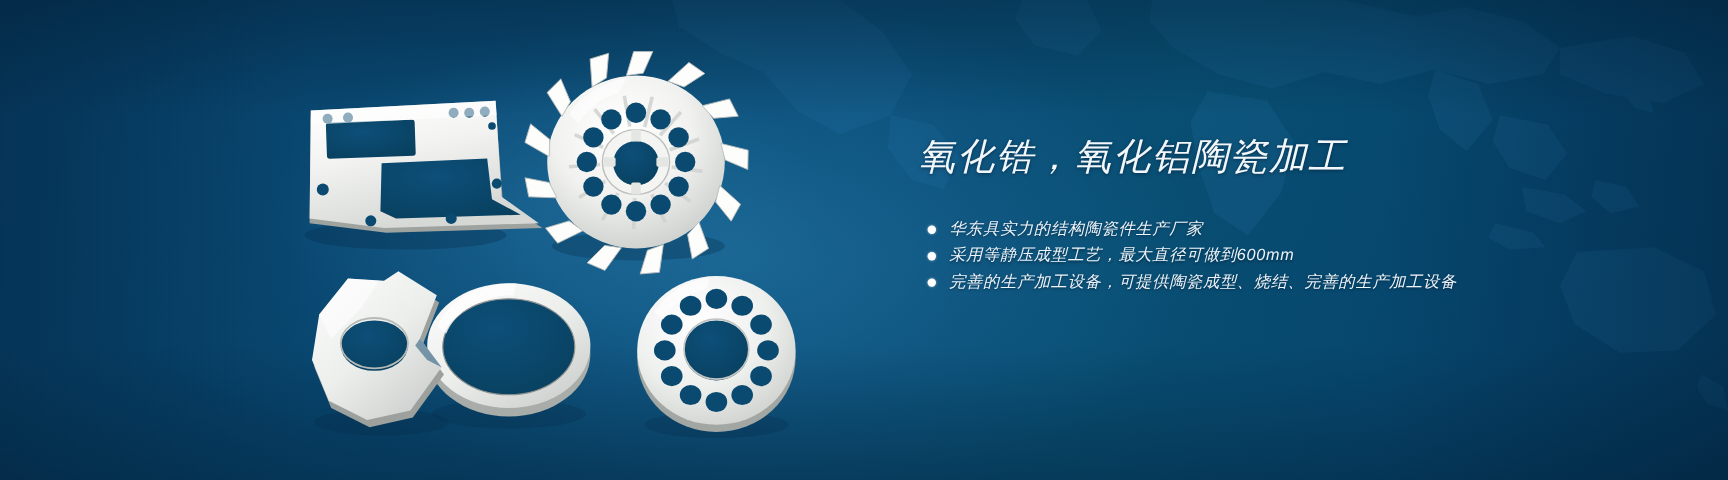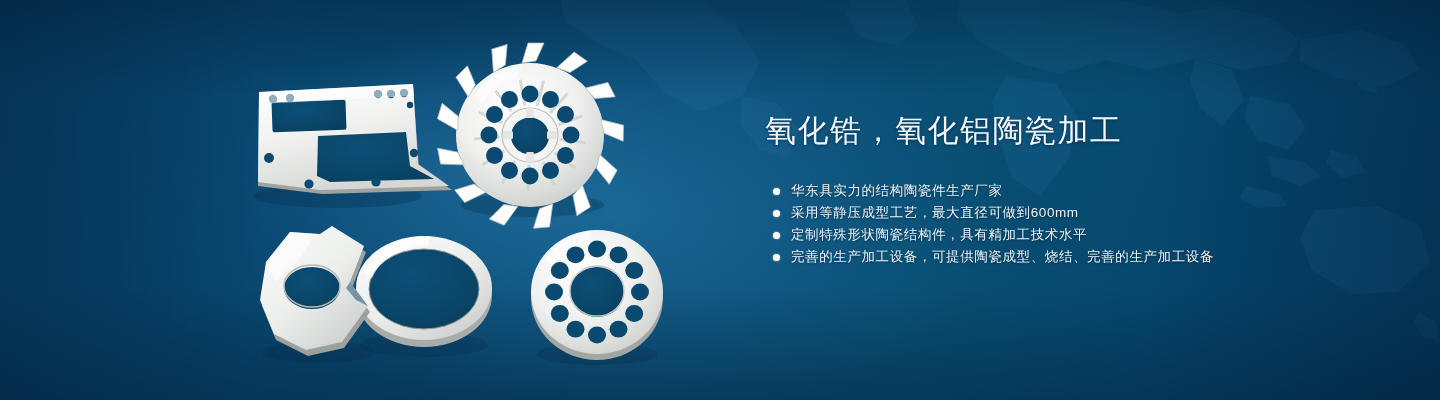--- a/index.html
+++ b/index.html
@@ -4,20 +4,21 @@
 <style>
   html,body{margin:0;padding:0;}
   body{
     width:1440px;height:400px;overflow:hidden;
     font-family:"Liberation Sans","DejaVu Sans",sans-serif;
     background:#06436c;
   }
   .banner{
     position:relative;width:1440px;height:400px;overflow:hidden;
     background:#a16207;
+    font-style:italic;
   }
   
   .bg-base{
     position:absolute;inset:0;
     background:linear-gradient(110deg,#073f68 0%,#07466f 26%,#0a4f78 48%,#085074 64%,#06446c 84%,#053d64 100%);
   }
   .bg-glow{
     position:absolute;inset:0;
     background:radial-gradient(ellipse 560px 320px at 620px 215px,
        rgba(36,118,166,0.62) 0%,
@@ -288,22 +289,18 @@
       <li class="bullet">
         <span class="dot"></span>
         <span>华东具实力的结构陶瓷件生产厂家</span>
       </li>
       <li class="bullet">
         <span class="dot"></span>
         <span>采用等静压成型工艺，最大直径可做到600mm</span>
       </li>
       <li class="bullet">
         <span class="dot"></span>
-        <span>定制特殊形状陶瓷结构件，具有精加工技术水平</span>
-      </li>
-      <li class="bullet">
-        <span class="dot"></span>
         <span>完善的生产加工设备，可提供陶瓷成型、烧结、完善的生产加工设备</span>
       </li>
     </ul>
   </div>
 
 </div>
 
 </body></html>

